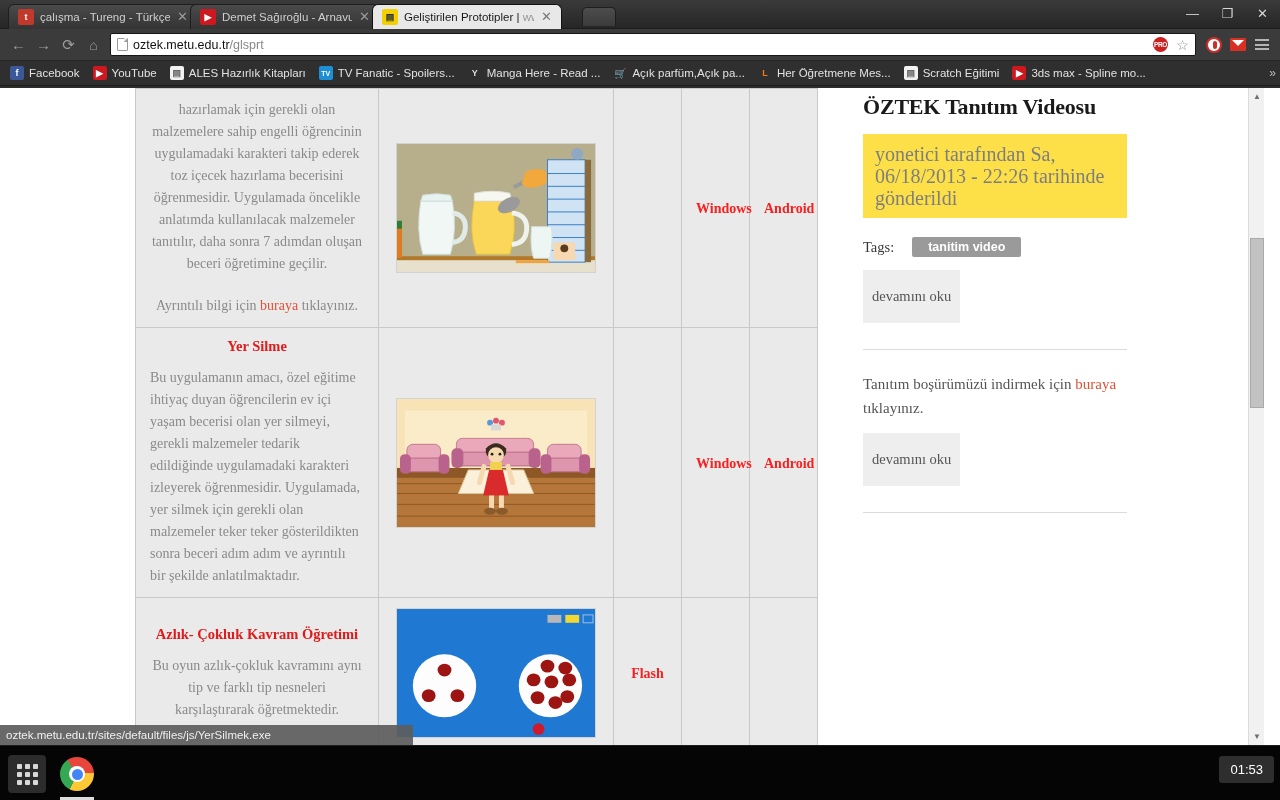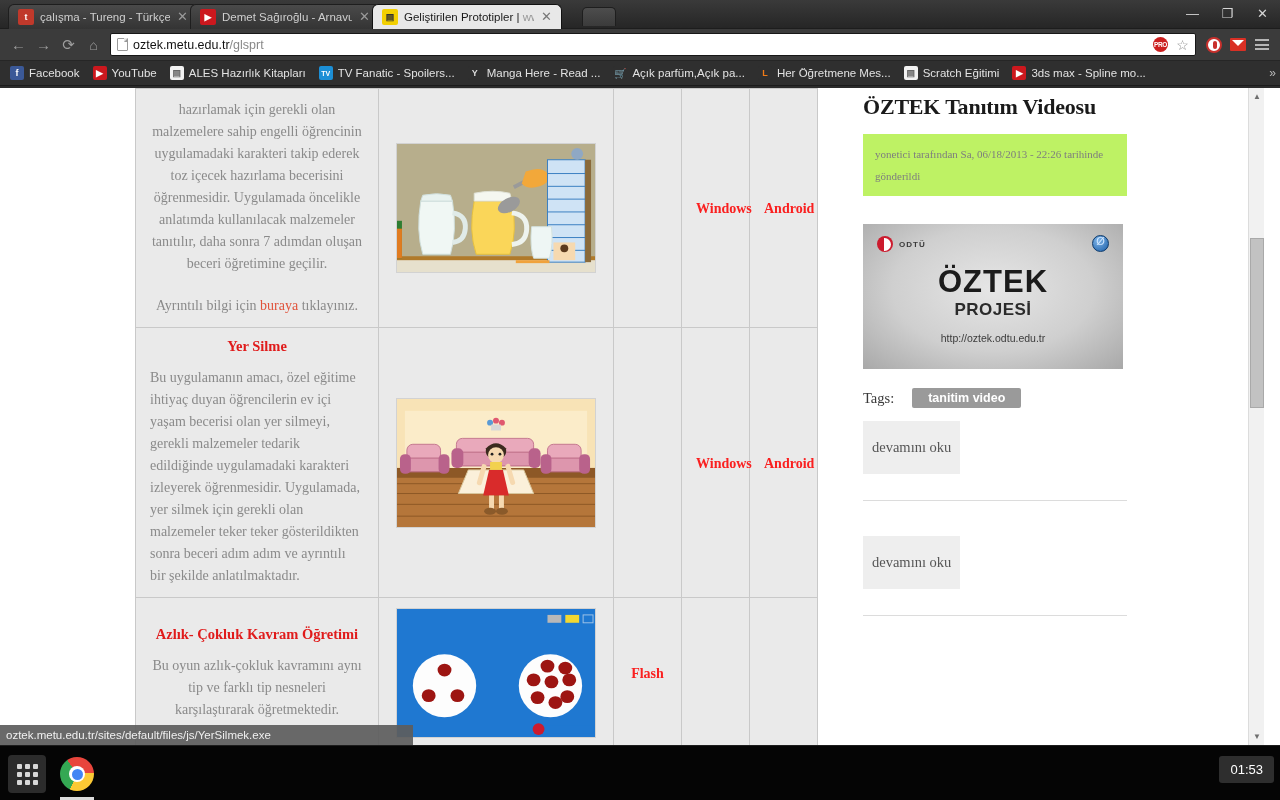--- a/index.html
+++ b/index.html
@@ -123,22 +123,22 @@
   .proto-text.left { text-align: left; }
   .proto-link { color: #e0523a; }
   .plat { color: #fa2020; font-family: "Liberation Serif", serif; font-weight: bold; font-size: 14px; }
   .cellimg { width: 200px; height: 130px; display: block; margin: 0 auto; border: 1px solid #d2d2d2; }
 
   
   .sidebar { position: absolute; left: 845px; top: 0; width: 300px; padding: 0 18px;
     background: #fff; }
   .sb-h2 { font-family: "Liberation Serif", serif; font-weight: bold; font-size: 22px;
     color: #1a1a1a; margin-top: 6px; margin-bottom: 14px; letter-spacing: -.2px; }
-  .sb-submitted { background: #bef264; color: #7e7e7e; font-family: "Liberation Serif", serif;
-    font-size: 11px; line-height: 22px; padding: 9px 12px; }
+  .sb-submitted { background: #fde047; color: #7e7e7e; font-family: "Liberation Serif", serif;
+    font-size: 20px; line-height: 22px; padding: 9px 12px; }
   .video-thumb { width: 260px; height: 145px; margin-top: 28px;
     background: radial-gradient(ellipse at 50% 45%, #e6e6e6 0%, #cfcfcf 55%, #a8a8a8 100%);
     position: relative; overflow: hidden; }
   .vt-odtu { position: absolute; left: 14px; top: 12px; display: flex; align-items: center; gap: 6px; }
   .vt-odtu .mark { width: 16px; height: 16px; border-radius: 50%; background: #cc1b2e; position: relative; }
   .vt-odtu .mark:after { content:""; position:absolute; left:7px; top:1.5px; width:7px; height:13px;
     background:#fff; border-radius: 0 7px 7px 0; }
   .vt-odtu .lbl { font-size: 8px; font-weight: bold; color: #3a3a3a; letter-spacing: 1px; }
   .vt-badge { position: absolute; right: 14px; top: 11px; width: 17px; height: 17px; border-radius: 50%;
     background: radial-gradient(circle at 35% 30%, #7fb5e8, #1b5ea8); border: 1px solid #0d3a6b; }
@@ -478,42 +478,33 @@
             </tbody>
           </table>
         </div>
 
         <div class="sidebar">
 
           <div>
             <h2 class="sb-h2">ÖZTEK Tanıtım Videosu</h2>
             <div class="sb-submitted">yonetici tarafından Sa, 06/18/2013 - 22:26 tarihinde gönderildi</div>
 
-            <div class="video-thumb">
-              <div class="vt-odtu">
-                <span class="mark"></span>
-                <span class="lbl">ODTÜ</span>
-              </div>
-              <div class="vt-badge"></div>
-              <div class="vt-title">ÖZTEK</div>
-              <div class="vt-sub">PROJESİ</div>
-              <div class="vt-url">http://oztek.odtu.edu.tr</div>
-            </div>
 
             <div class="tags-row">
               <span>Tags:</span>
               <span class="tag-chip">tanitim video</span>
             </div>
 
             <a class="readmore">devamını oku</a>
 
             <div class="sb-rule"></div>
           </div>
 
           <div style="margin-top:22px">
+            <div class="sb-body"><span>Tanıtım boşürümüzü indirmek için </span><span class="proto-link">buraya</span><span> tıklayınız.</span></div>
             <a class="readmore">devamını oku</a>
             <div class="sb-rule"></div>
           </div>
         </div>
 
         <div class="pg-scroll">
           <div class="pg-arrow">▲</div>
           <div class="pg-thumb"></div>
           <div class="pg-arrow down">▼</div>
         </div>

